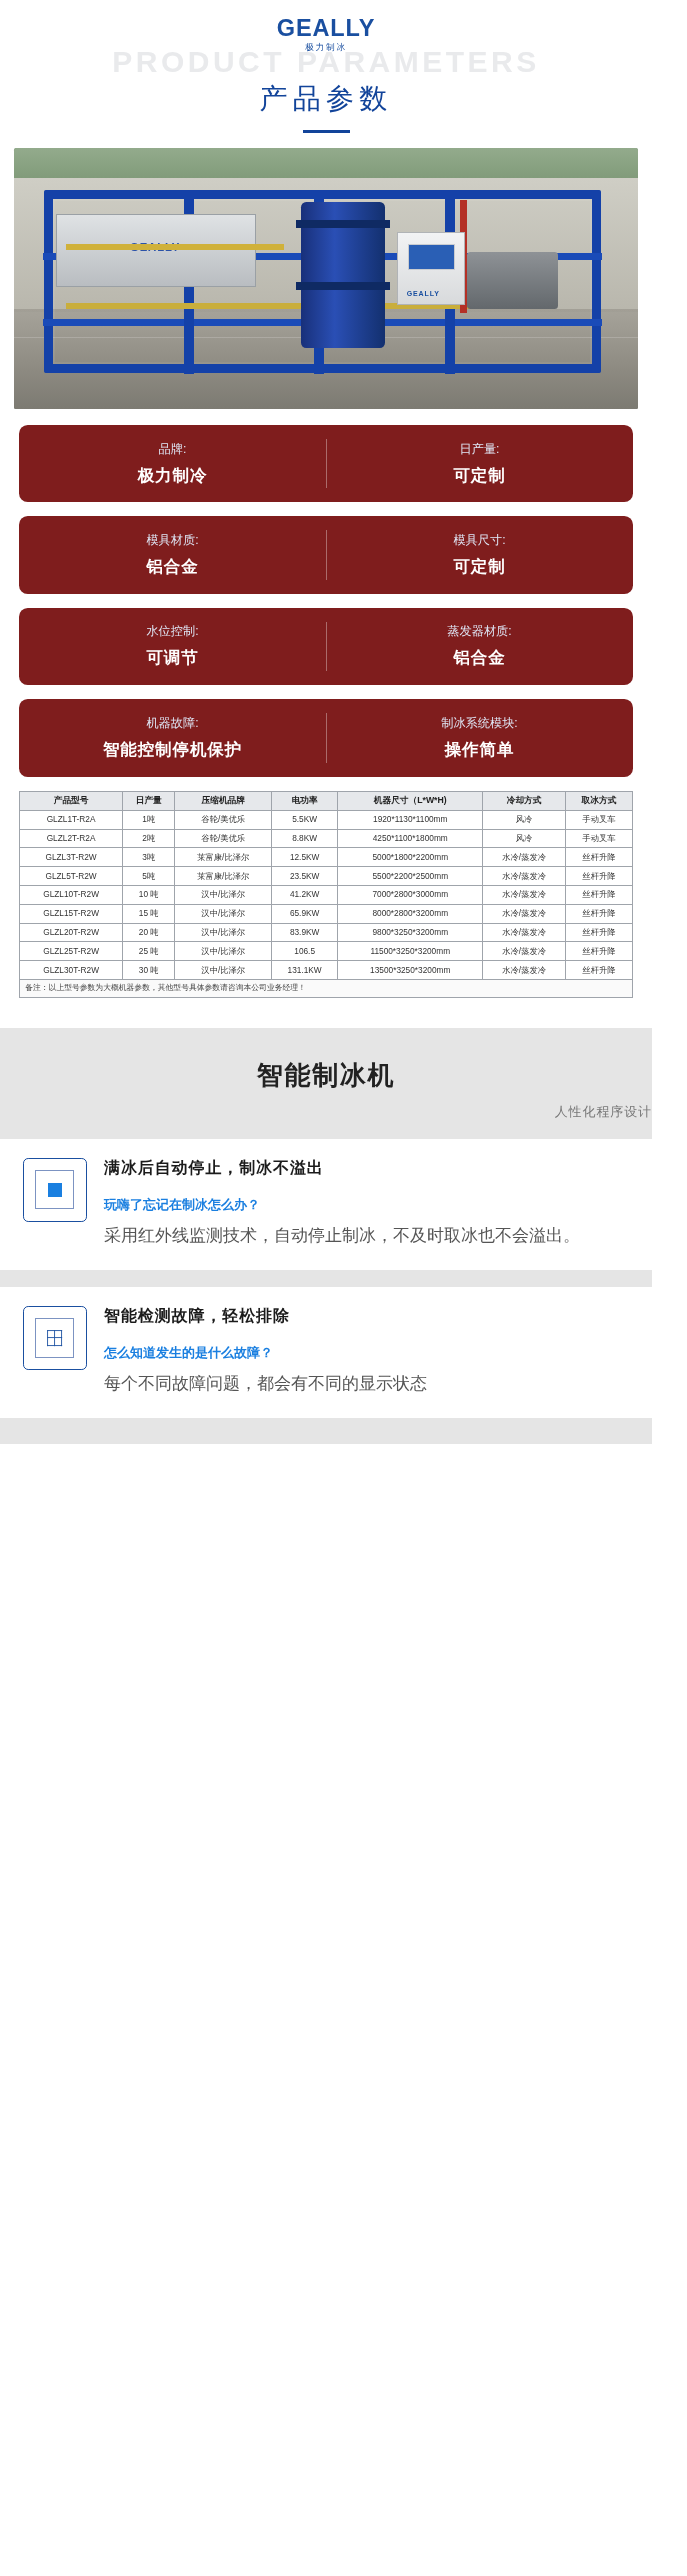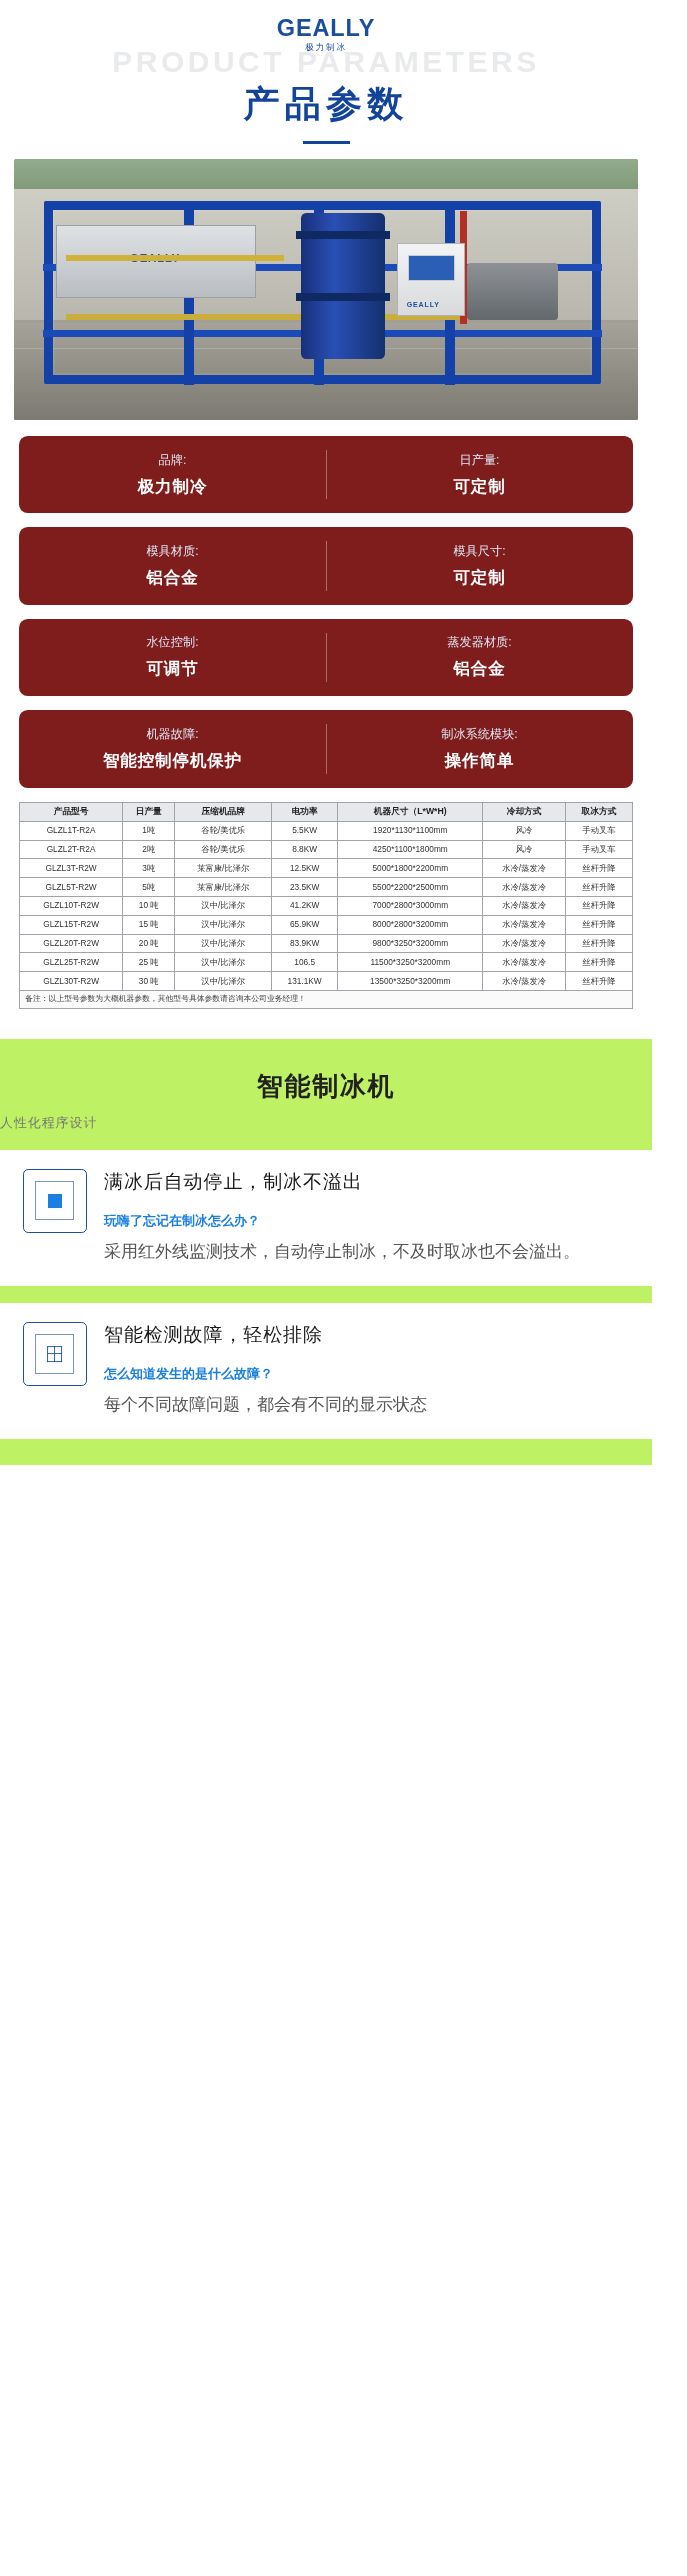--- a/index.html
+++ b/index.html
@@ -49,22 +49,22 @@
     text-align: center;
     font-size: 30px;
     font-weight: bold;
     letter-spacing: 3.5px;
     color: #e9eaec;
     user-select: none;
   }
   .hero-title {
     position: relative;
     text-align: center;
-    font-size: 36px;
-    font-weight: bold;
+    font-size: 28px;
+    font-weight: normal;
     color: #12449a;
     letter-spacing: 5.2px;
     padding-top: 19px;
   }
   .hero-rule {
     width: 47px;
     height: 2.6px;
     background: #12449a;
     margin: 12.2px auto 0 auto;
   }
@@ -193,30 +193,30 @@
   }
   table.spec-table td.note {
     text-align: left;
     padding-left: 5.2px;
     font-size: 7.8px;
     color: #444;
     background: #fafafa;
   }
 
   
-  .sec2 { margin-top: 30px; background: #bef264; padding: 30px 0 26px 0; }
+  .sec2 { margin-top: 30px; background: #e5e5e5; padding: 30px 0 26px 0; }
   .sec2-title {
     text-align: center;
     font-size: 26px;
     font-weight: bold;
     color: #222;
     letter-spacing: 1.7px;
   }
   .sec2-sub {
-    text-align: left;
+    text-align: right;
     font-size: 13px;
     color: #777;
     margin-top: 10.4px;
     letter-spacing: 0.9px;
   }
 
   .feature {
     display: flex;
     align-items: flex-start;
     gap: 17.4px;
@@ -257,22 +257,22 @@
     background:
       linear-gradient(#1a4fa0,#1a4fa0) 0 0/100% 0.9px no-repeat,
       linear-gradient(#1a4fa0,#1a4fa0) 0 100%/100% 0.9px no-repeat,
       linear-gradient(#1a4fa0,#1a4fa0) 0 0/0.9px 100% no-repeat,
       linear-gradient(#1a4fa0,#1a4fa0) 100% 0/0.9px 100% no-repeat,
       linear-gradient(#1a4fa0,#1a4fa0) 50% 0/0.9px 100% no-repeat,
       linear-gradient(#1a4fa0,#1a4fa0) 0 50%/100% 0.9px no-repeat;
   }
   .feat-body { flex: 1; }
   .feat-title {
-    font-size: 19px;
-    font-weight: normal;
+    font-size: 16px;
+    font-weight: bold;
     color: #1b1b1b;
     letter-spacing: 0.9px;
   }
   .feat-q {
     font-size: 13px;
     font-weight: bold;
     color: #1a7fe0;
     margin-top: 17px;
   }
   .feat-desc {

